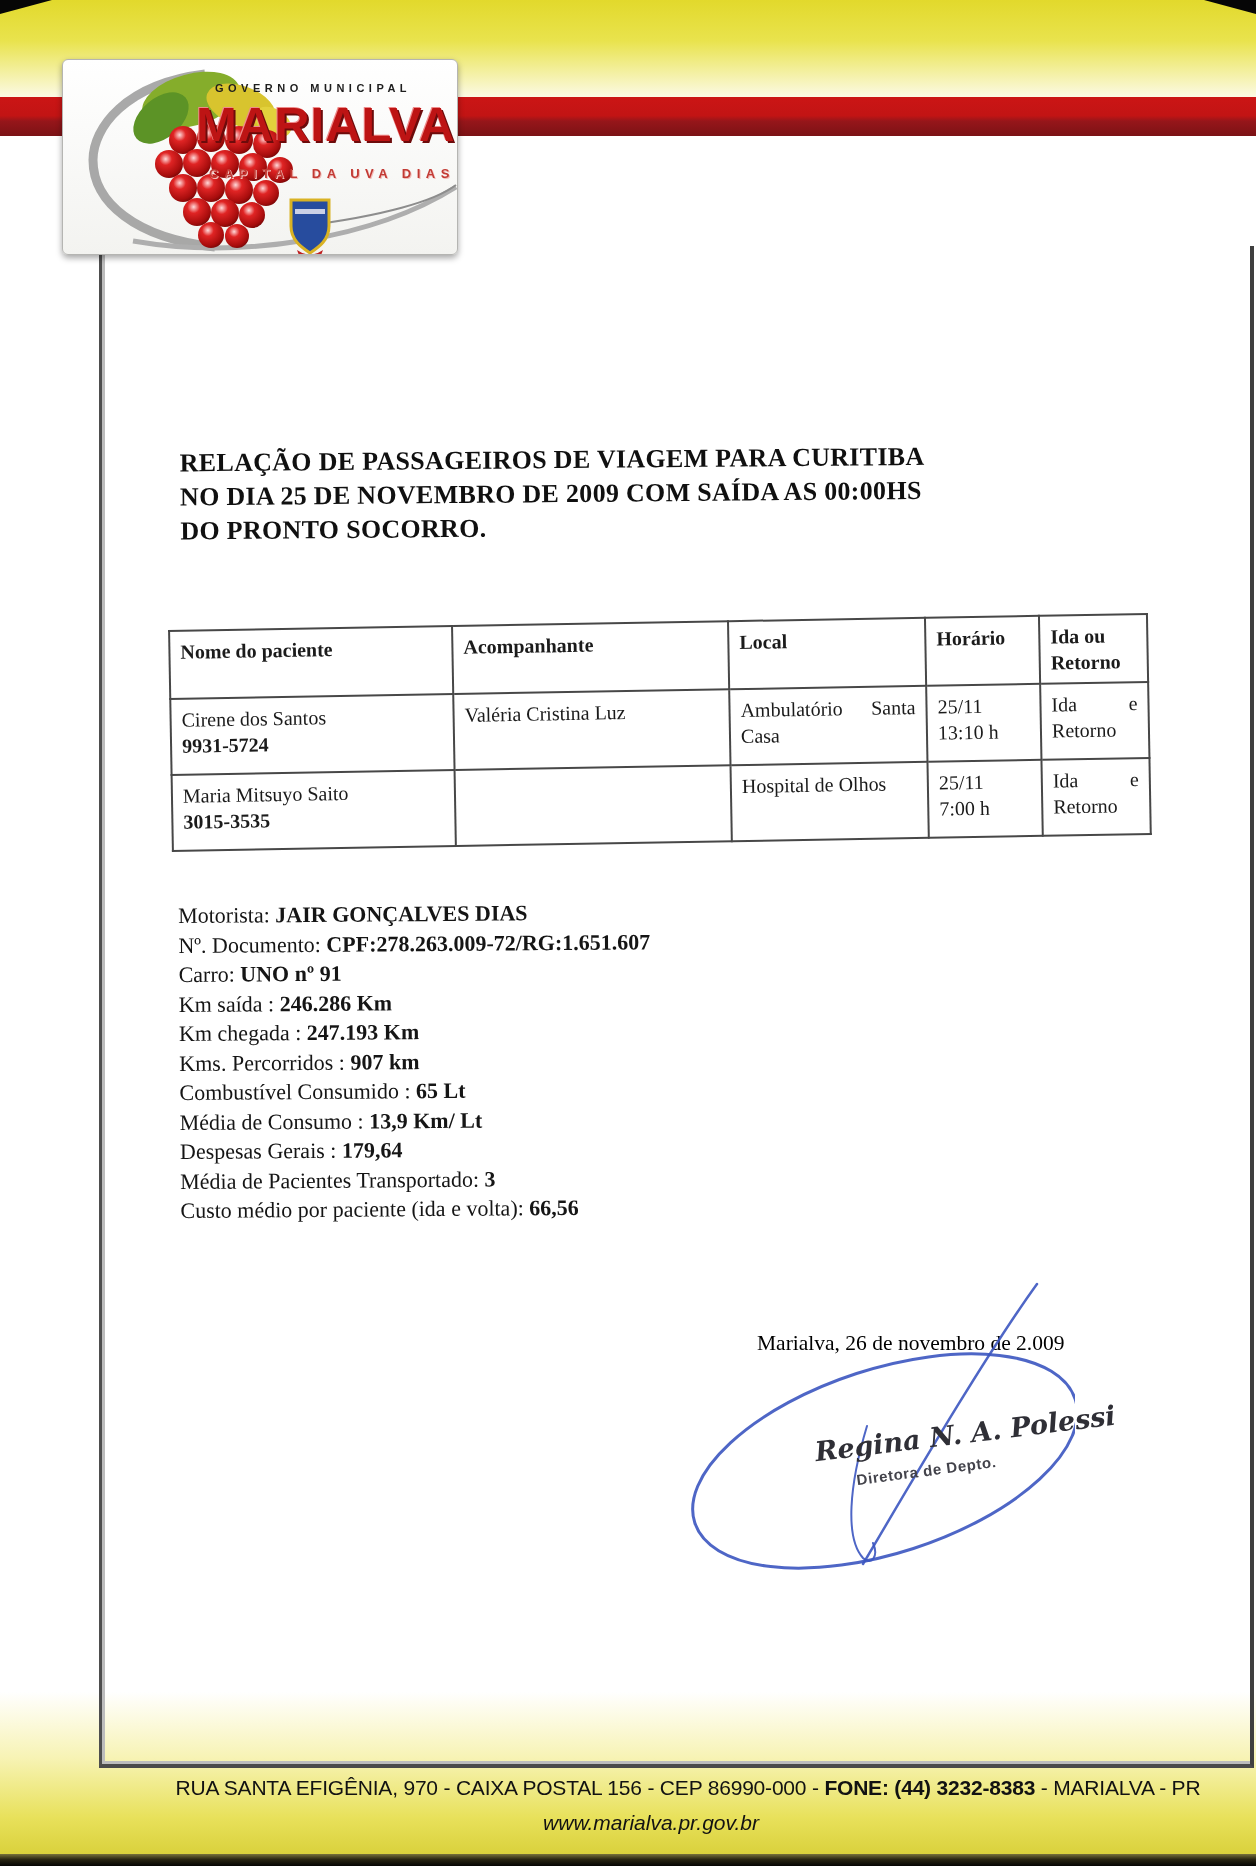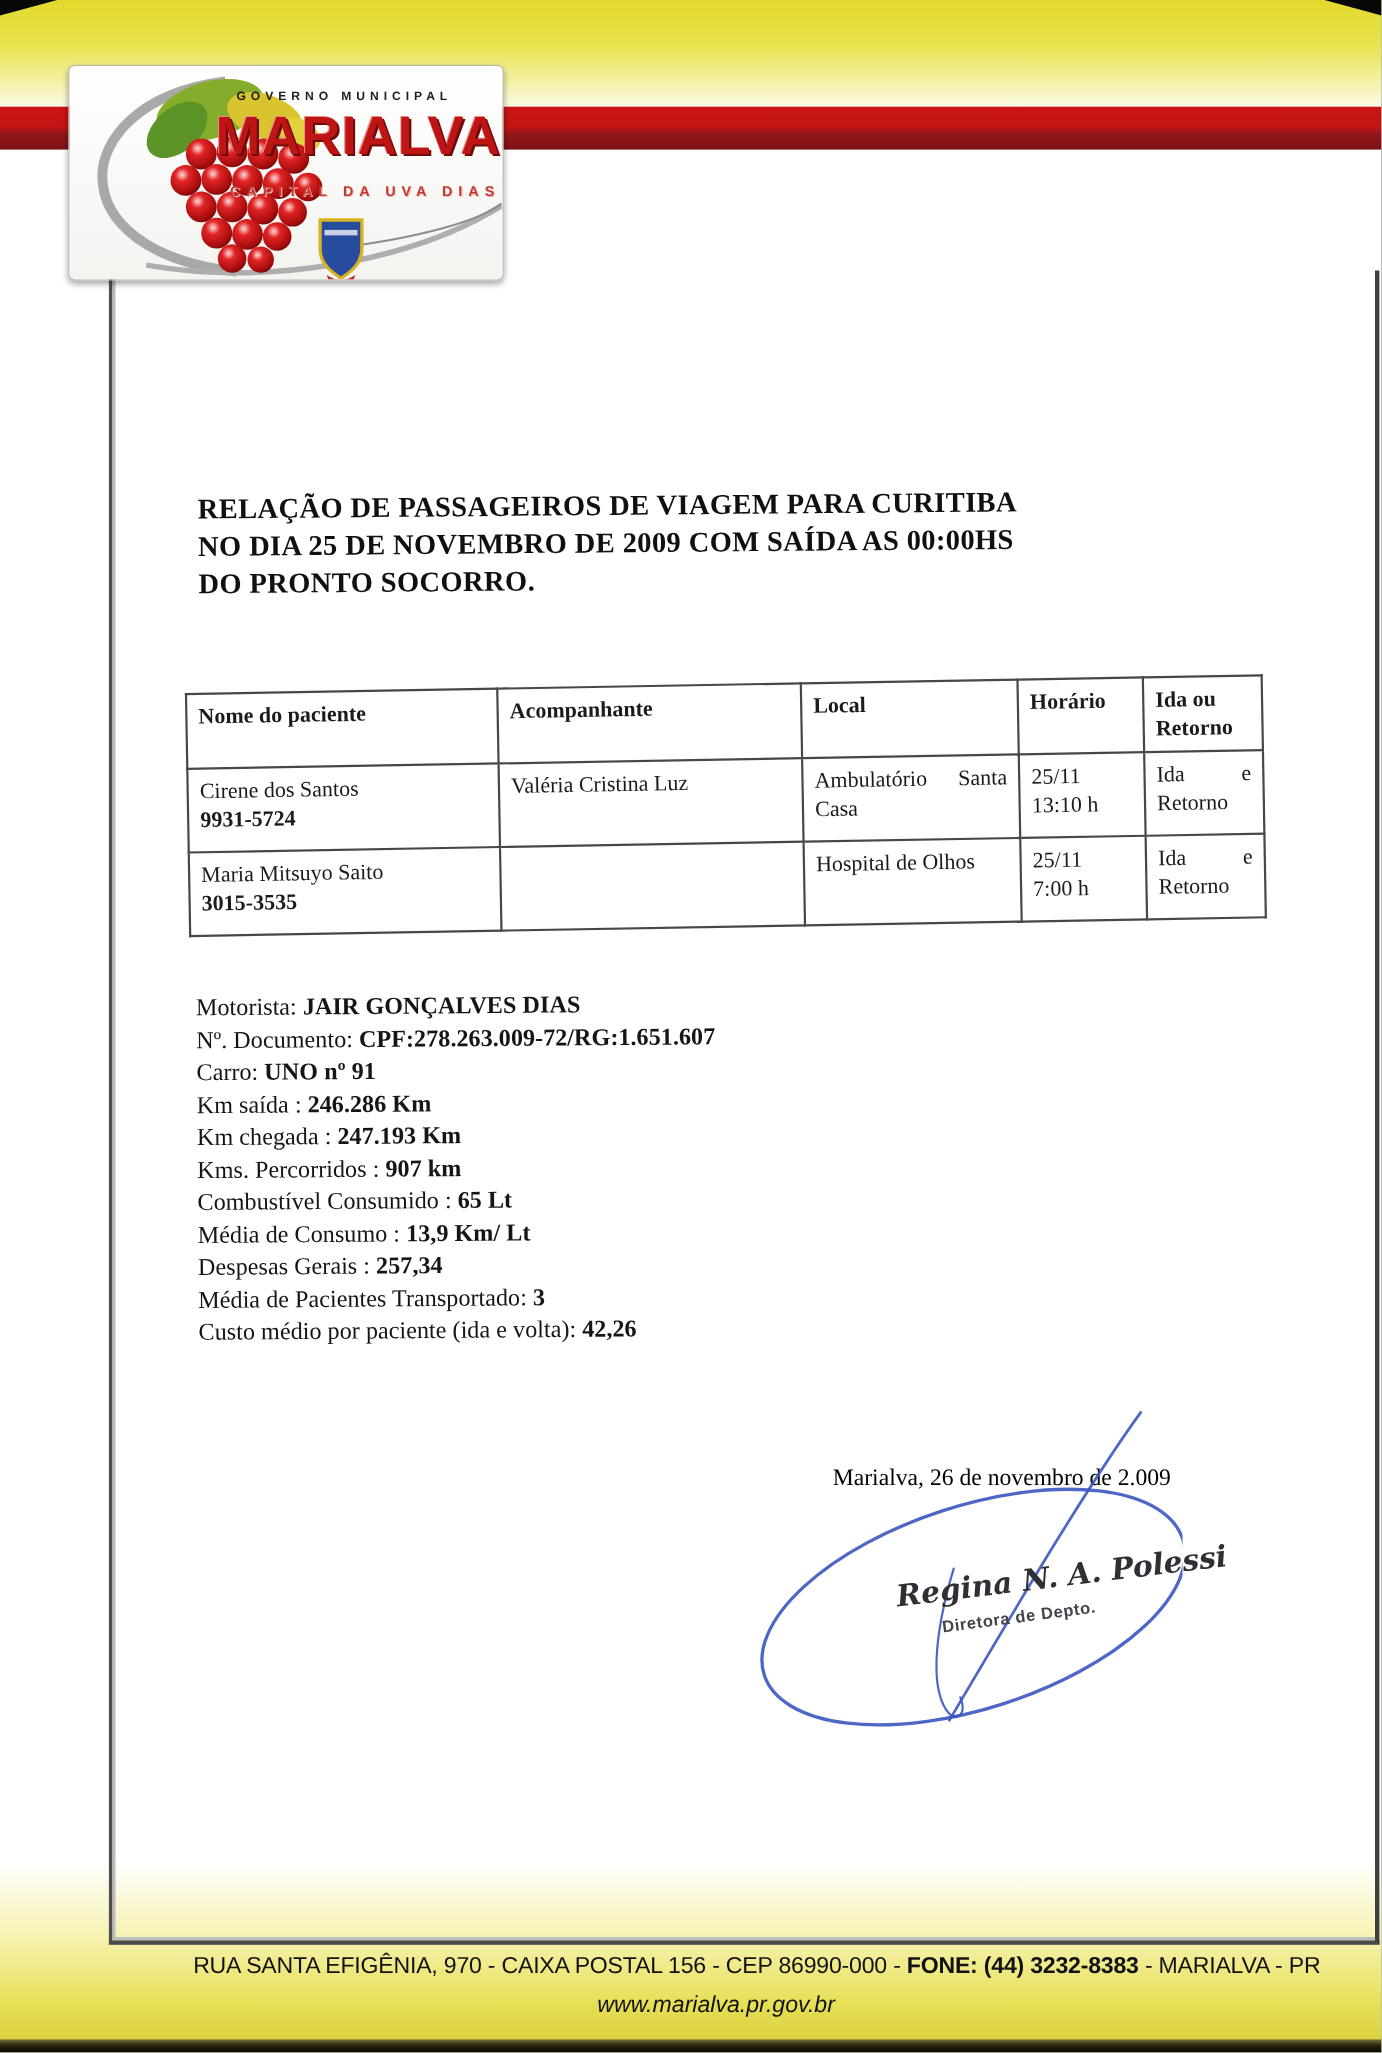--- a/index.html
+++ b/index.html
@@ -240,29 +240,29 @@
 
     <div class="detail-line">
       <span class="dl-label">Combustível Consumido : </span><span class="dl-value">65 Lt</span>
     </div>
 
     <div class="detail-line">
       <span class="dl-label">Média de Consumo : </span><span class="dl-value">13,9 Km/ Lt</span>
     </div>
 
     <div class="detail-line">
-      <span class="dl-label">Despesas Gerais : </span><span class="dl-value">257,34</span>
+      <span class="dl-label">Despesas Gerais : </span><span class="dl-value">179,64</span>
     </div>
 
     <div class="detail-line">
       <span class="dl-label">Média de Pacientes Transportado: </span><span class="dl-value">3</span>
     </div>
 
     <div class="detail-line">
-      <span class="dl-label">Custo médio por paciente (ida e volta): </span><span class="dl-value">42,26</span>
+      <span class="dl-label">Custo médio por paciente (ida e volta): </span><span class="dl-value">66,56</span>
     </div>
   </div>
 
   <div class="dateline">Marialva, 26 de novembro de 2.009</div>
 
   <svg class="sig-svg" width="440" height="330" viewBox="0 0 440 330">
     <ellipse cx="250" cy="195" rx="200" ry="92" fill="none" stroke="#3b55c0" stroke-width="3" transform="rotate(-18 250 195)" opacity="0.9"></ellipse>
     <path d="M 228 298 C 280 210 350 90 402 18" fill="none" stroke="#3b55c0" stroke-width="2.5" stroke-linecap="round" opacity="0.9"></path>
     <path d="M 232 160 C 214 220 210 272 228 292 C 236 300 244 291 238 277" fill="none" stroke="#3b55c0" stroke-width="2" stroke-linecap="round" opacity="0.9"></path>
   </svg>

